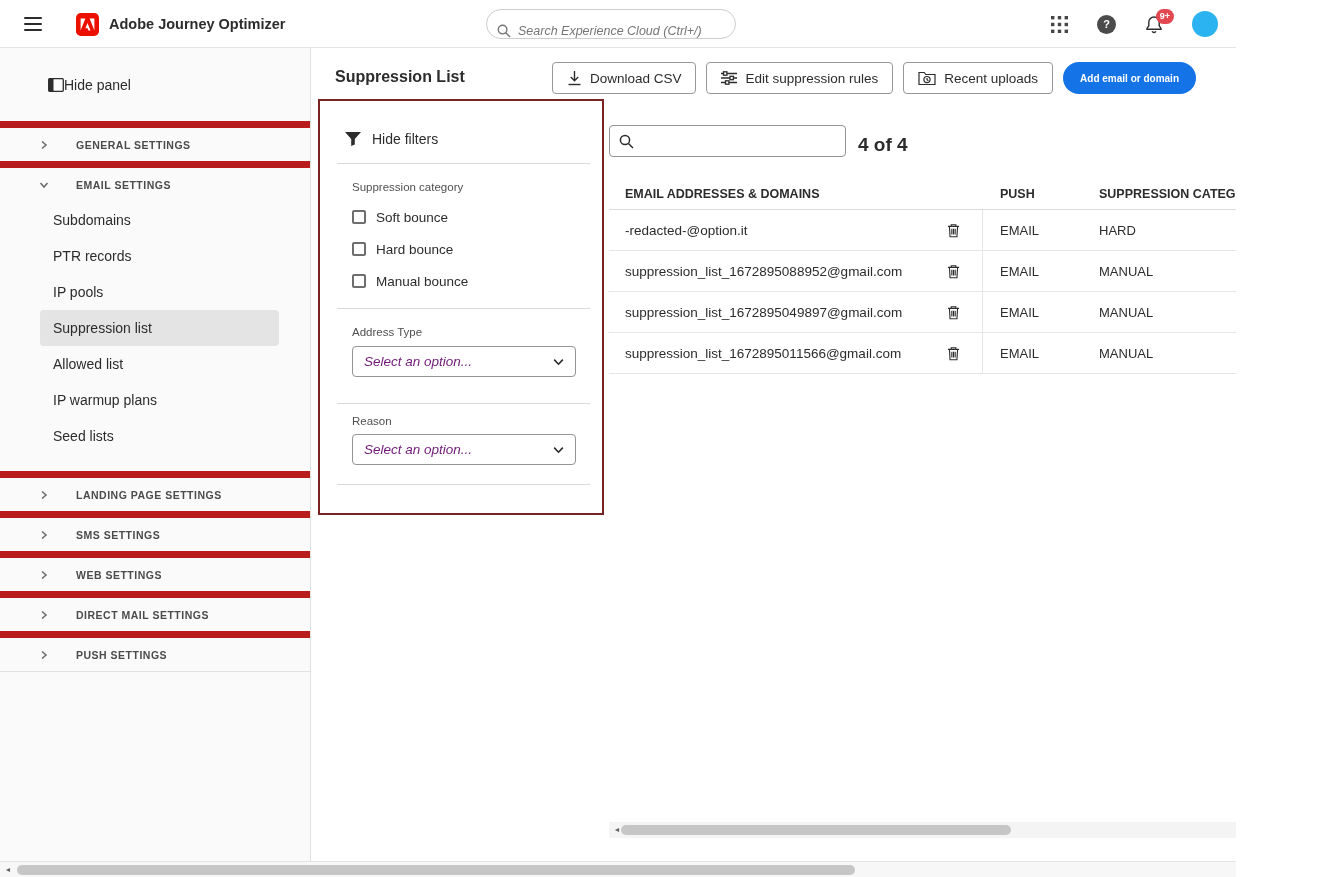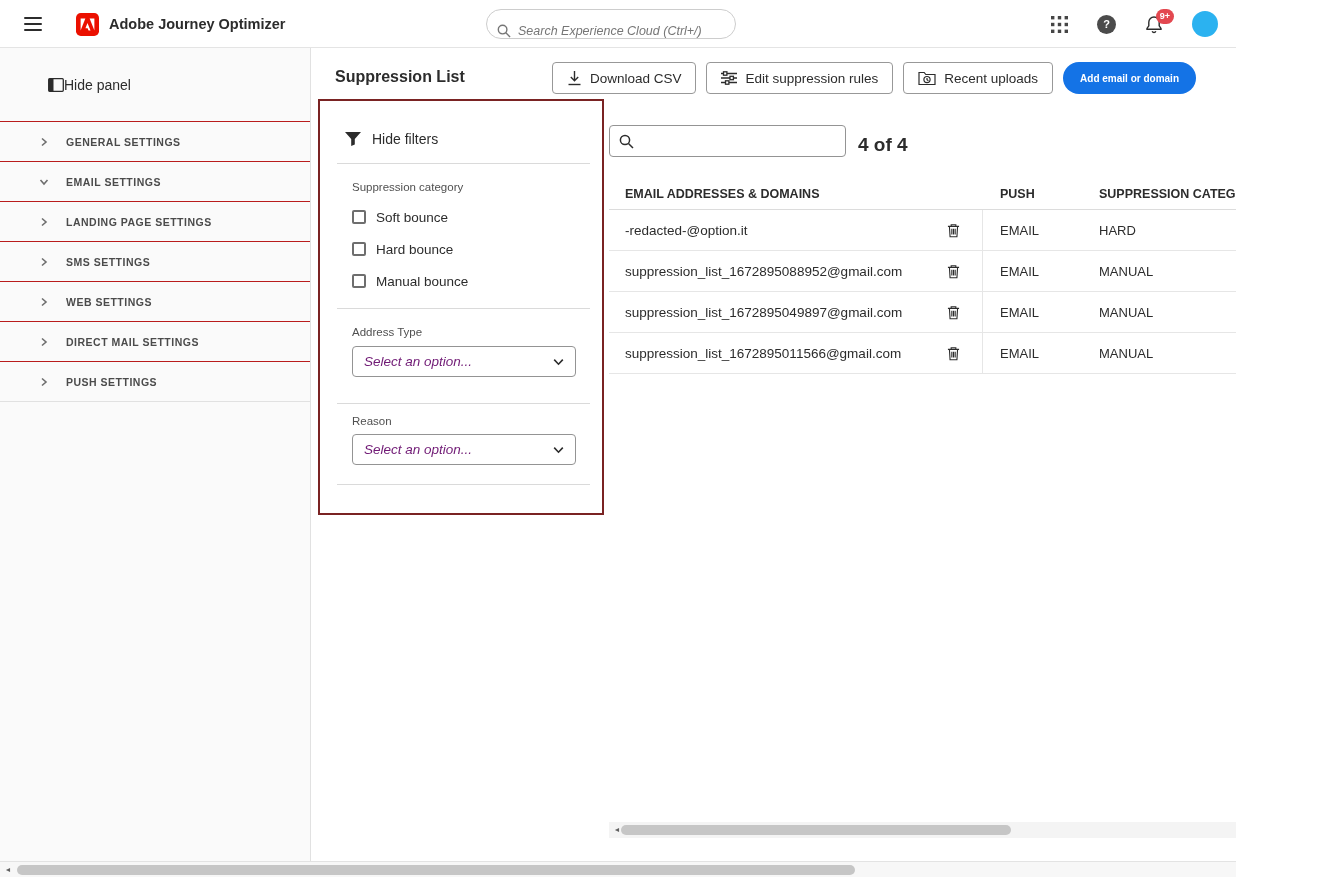--- a/index.html
+++ b/index.html
@@ -19,21 +19,21 @@
   .topbar-right { position:absolute; right:18px; top:0; height:48px; display:flex; align-items:center; gap:29px; }
   .icon-btn { background:none; border:none; padding:0; cursor:pointer; display:flex; align-items:center; justify-content:center; }
   .help-btn { width:19px; height:19px; border-radius:50%; background:#4b4b4b; color:#fff; font-size:11px; font-weight:700; border:none; cursor:pointer; display:flex; align-items:center; justify-content:center; }
   .bell { position:relative; }
   .badge { position:absolute; top:-6px; right:-11px; min-width:18px; height:15px; border-radius:8px; color:#fff; font-size:9px; font-weight:700; display:flex; align-items:center; justify-content:center; padding:0 3px; background:#e34850; }
   .avatar { width:26px; height:26px; border-radius:50%; border:none; cursor:pointer; background:#2bb2f0; }
 
   
   .sidebar { position:absolute; left:0; top:48px; bottom:16px; width:311px; background:#fafafa; border-right:1px solid #e1e1e1; }
   .hide-panel { height:73px; display:flex; align-items:center; gap:0; padding-left:48px; font-size:14px; cursor:pointer; }
-  .section-header { height:40px; display:flex; align-items:center; gap:17px; padding-left:39px; border-top:1px solid #b91c1c; cursor:pointer; }
+  .section-header { height:40px; display:flex; align-items:center; gap:27px; padding-left:39px; border-top:7px solid #b91c1c; cursor:pointer; }
   .section-label { font-size:10.5px; font-weight:700; letter-spacing:.5px; color:#4b4b4b; }
   .sub-items { padding:1px 0 17px; }
   .sub-item { height:36px; display:flex; align-items:center; padding-left:53px; font-size:14px; cursor:pointer; }
   .sub-item.selected { margin:0 31px 0 40px; padding-left:13px; border-radius:4px; background:#e4e4e4; }
   .sidebar nav::after { content:""; display:block; border-top:1px solid #e1e1e1; }
 
   
   .main { position:absolute; left:312px; top:48px; right:0; bottom:16px; background:#fff; }
   .page-title { position:absolute; left:23px; top:20px; font-size:16px; font-weight:700; }
   .actions { position:absolute; top:14px; right:40px; display:flex; gap:10px; }
@@ -167,20 +167,29 @@
           </span>
           <span class="section-label">GENERAL SETTINGS</span>
         </div>
         <div class="section-header">
           <span style="display:flex;">
             <svg width="10" height="10" viewBox="0 0 10 10">
               <path d="M1.5 3L5 7L8.5 3" fill="none" stroke="#6e6e6e" stroke-width="1.6"></path>
             </svg>
           </span>
           <span class="section-label">EMAIL SETTINGS</span>
+        </div>
+        <div class="sub-items">
+          <div class="sub-item">Subdomains</div>
+          <div class="sub-item">PTR records</div>
+          <div class="sub-item">IP pools</div>
+          <div class="sub-item selected">Suppression list</div>
+          <div class="sub-item">Allowed list</div>
+          <div class="sub-item">IP warmup plans</div>
+          <div class="sub-item">Seed lists</div>
         </div>
         <div class="section-header">
           <span style="display:flex;">
             <svg width="10" height="10" viewBox="0 0 10 10">
               <path d="M3 1.5L7 5L3 8.5" fill="none" stroke="#6e6e6e" stroke-width="1.6"></path>
             </svg>
           </span>
           <span class="section-label">LANDING PAGE SETTINGS</span>
         </div>
         <div class="section-header">

